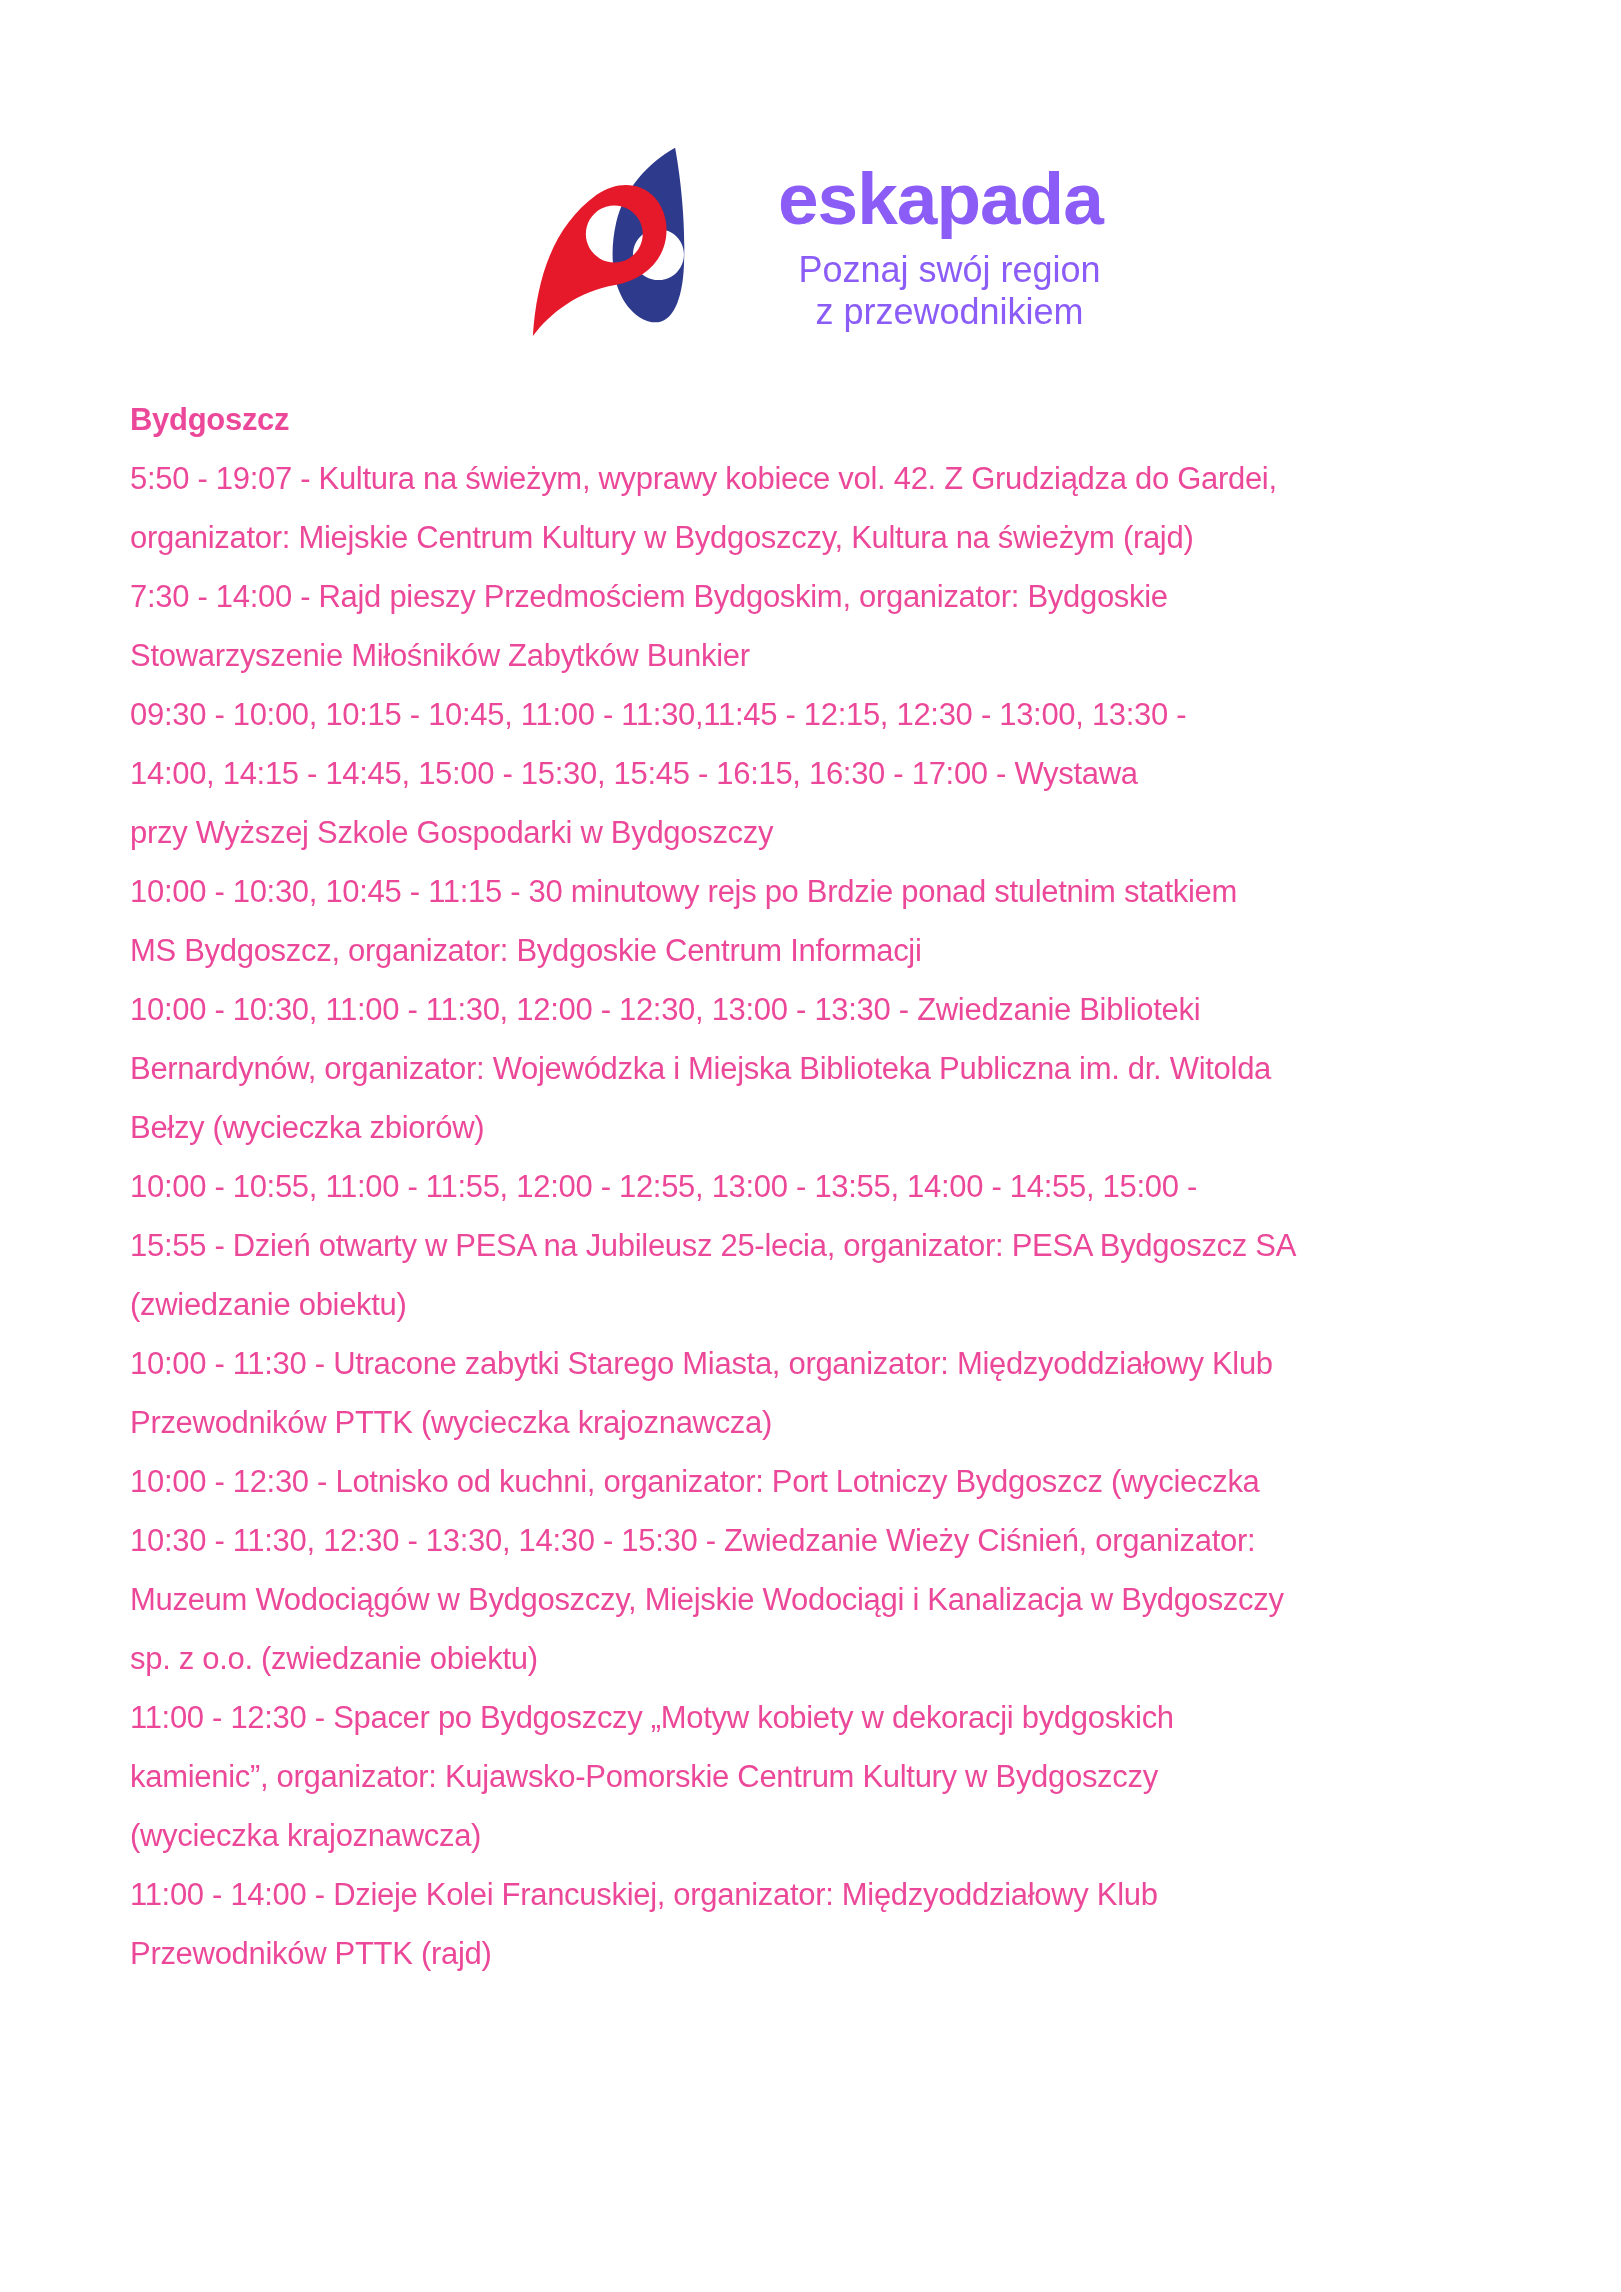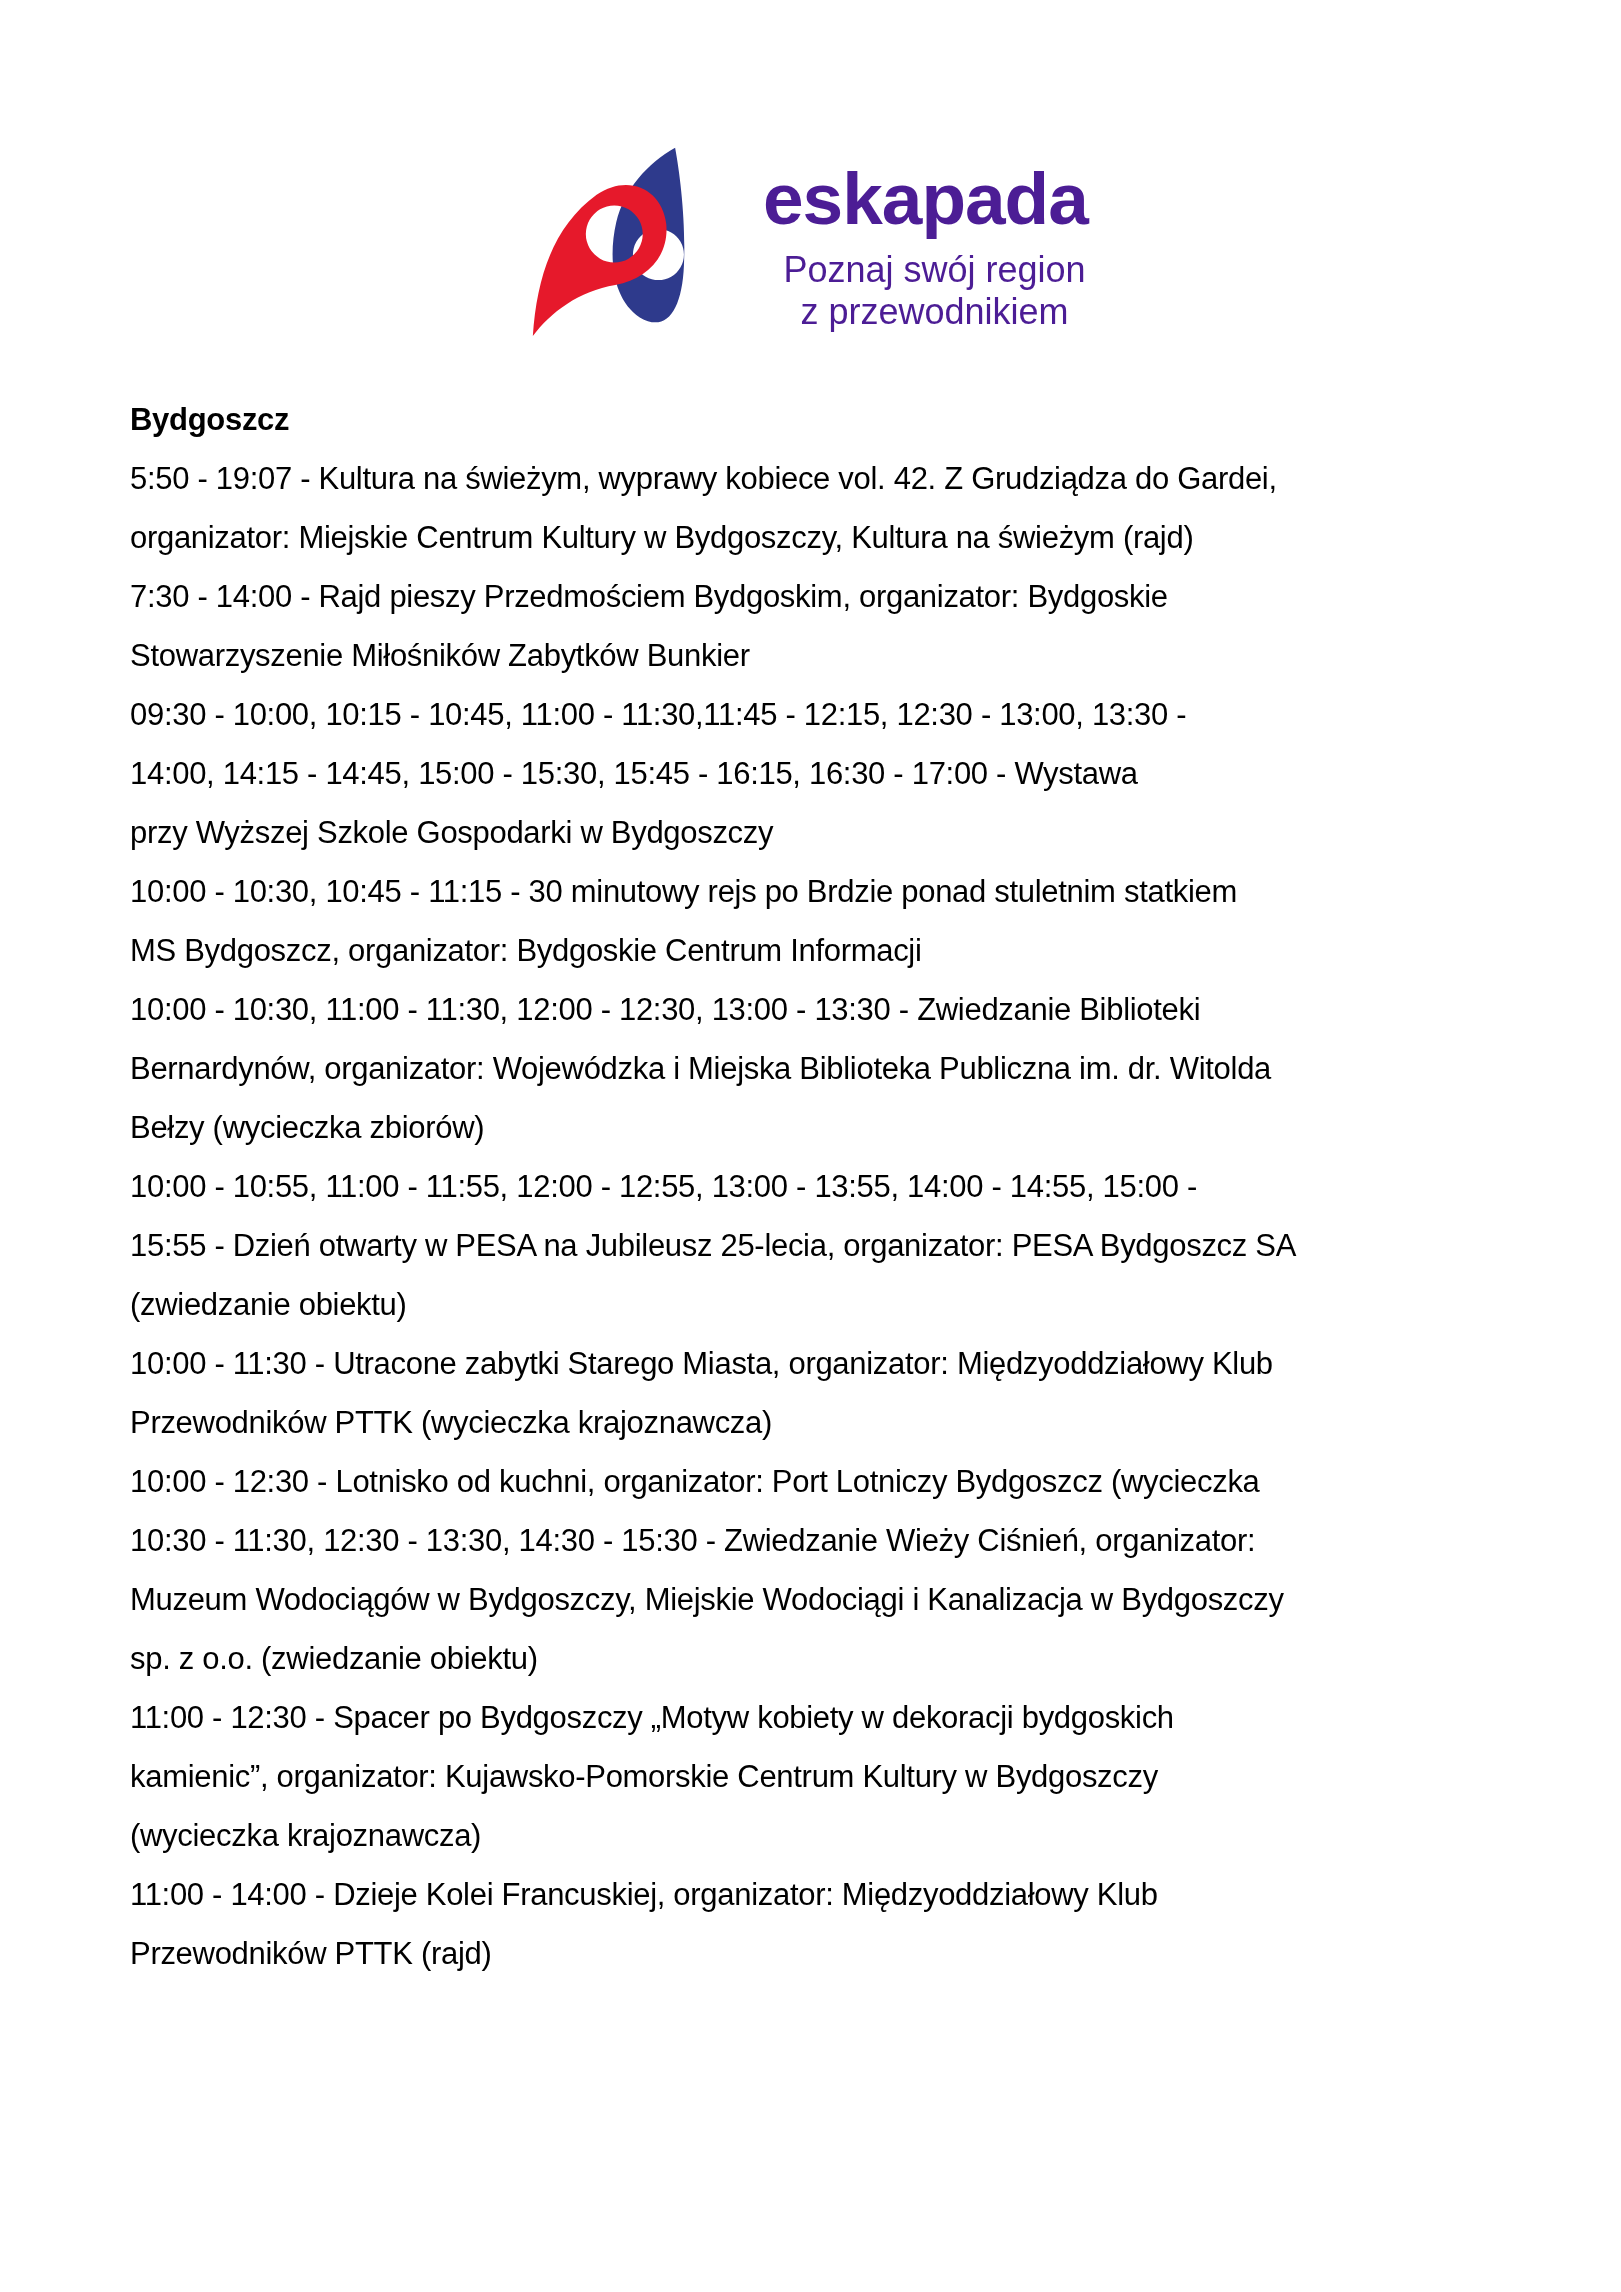--- a/index.html
+++ b/index.html
@@ -53,21 +53,21 @@
     white-space: nowrap;
     text-align: center;
   }
 
   
   .content {
     position: absolute;
     left: 130px;
     top: 390px;
     width: 1392px;
-    color: #000000;
+    color: #ec4899;
     font-size: 31px;
     letter-spacing: -0.3px;
     line-height: 59px;
   }
   .doc-heading {
     font-weight: bold;
     white-space: nowrap;
     height: 59px;
   }
   .event-lines .line {
@@ -92,21 +92,21 @@
         M 143,101 a 26,26 0 1 0 0.01,0 Z"></path>
 
       <path fill="#e6192b" fill-rule="evenodd" d="
         M 15,210
         C 19,150 36,98 80,66
         C 112,44 147,60 151,96
         C 154,128 132,152 99,158
         C 62,164 33,186 15,210 Z
         M 98,77 a 29,29 0 1 0 0.01,0 Z"></path>
     </svg>
-    <div class="logo-text" style="color:#4c1d95;">
+    <div class="logo-text" style="color:#8b5cf6;margin-left:15px;">
       <div class="brand-name">eskapada</div>
       <div class="brand-tagline">
         <div>Poznaj swój region</div>
         <div>z przewodnikiem</div>
       </div>
     </div>
   </div>
 
   <div class="content">
     <div class="doc-heading">Bydgoszcz</div>

